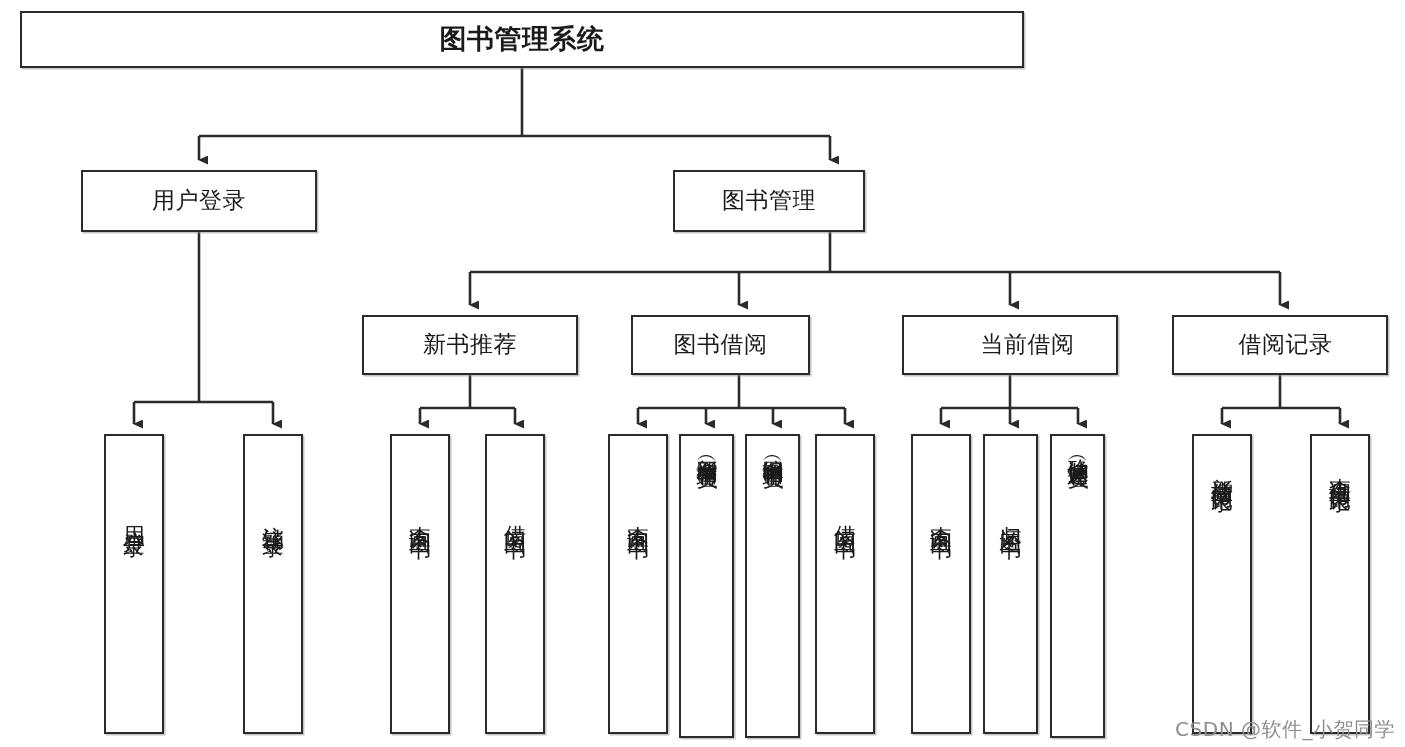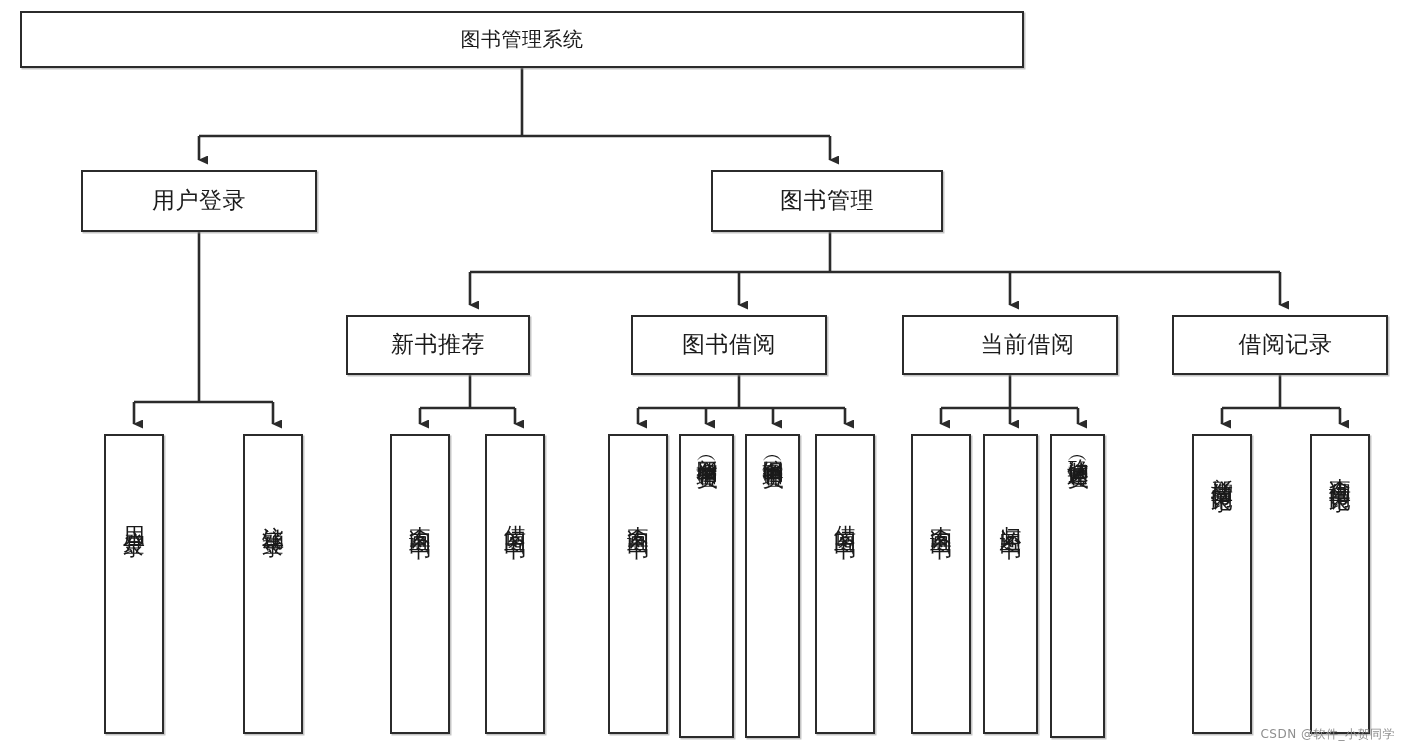--- a/index.html
+++ b/index.html
@@ -24,41 +24,41 @@
     color:#1a1a1a;
     box-shadow:1.5px 1.5px 0 rgba(150,150,150,.55);
   }
   .node .lbl{
     line-height:1.12;
     letter-spacing:.5px;
     text-align:center;
     white-space:pre-line;
   }
   .node.horiz .lbl{font-size:23px;}
-  .node.title .lbl{font-size:20px;}
+  .node.title .lbl{font-size:27px;font-weight:bold;}
   .node.vert{
     align-items:flex-start;
     padding-top:6px;
     justify-content:center;
   }
   .node.vert .lbl{
     writing-mode:vertical-rl;
     text-orientation:upright;
     font-size:22px;
     letter-spacing:4px;
     line-height:1;
     white-space:nowrap;
   }
   .node.vert.tall-text .lbl{font-size:21px;letter-spacing:1.5px;}
   .node.vert.mid-text .lbl{font-size:22px;letter-spacing:3px;}
 
   #watermark{
     position:absolute;
     right:10px;bottom:4px;
-    font-size:12px;
+    font-size:20px;
     color:#8e8e8e;
     letter-spacing:.5px;
     user-select:none;
     white-space:nowrap;
   }
 </style>
 </head>
 <body>
 
 <div id="canvas">
@@ -113,28 +113,28 @@
     </g>
   </svg>
 
   <div class="node horiz title" style="left:20px;top:11px;width:1004px;height:57px;">
     <span class="lbl">图书管理系统</span>
   </div>
 
   <div class="node horiz" style="left:81px;top:170px;width:236px;height:62px;">
     <span class="lbl">用户登录</span>
   </div>
-  <div class="node horiz" style="left:711px;top:170px;width:232px;height:62px;">
+  <div class="node horiz" style="left:673px;top:170px;width:192px;height:62px;">
     <span class="lbl">图书管理</span>
   </div>
 
-  <div class="node horiz" style="left:346px;top:315px;width:184px;height:60px;">
+  <div class="node horiz" style="left:362px;top:315px;width:216px;height:60px;">
     <span class="lbl">新书推荐</span>
   </div>
-  <div class="node horiz" style="left:631px;top:315px;width:196px;height:60px;">
+  <div class="node horiz" style="left:631px;top:315px;width:179px;height:60px;">
     <span class="lbl">图书借阅</span>
   </div>
   <div class="node horiz" style="left:902px;top:315px;width:216px;height:60px;padding-left:35px;">
     <span class="lbl">当前借阅</span>
   </div>
   <div class="node horiz" style="left:1172px;top:315px;width:216px;height:60px;padding-left:11px;">
     <span class="lbl">借阅记录</span>
   </div>
 
   <div class="node vert" style="left:104px;top:434px;width:60px;height:300px;padding-top:72px;">

